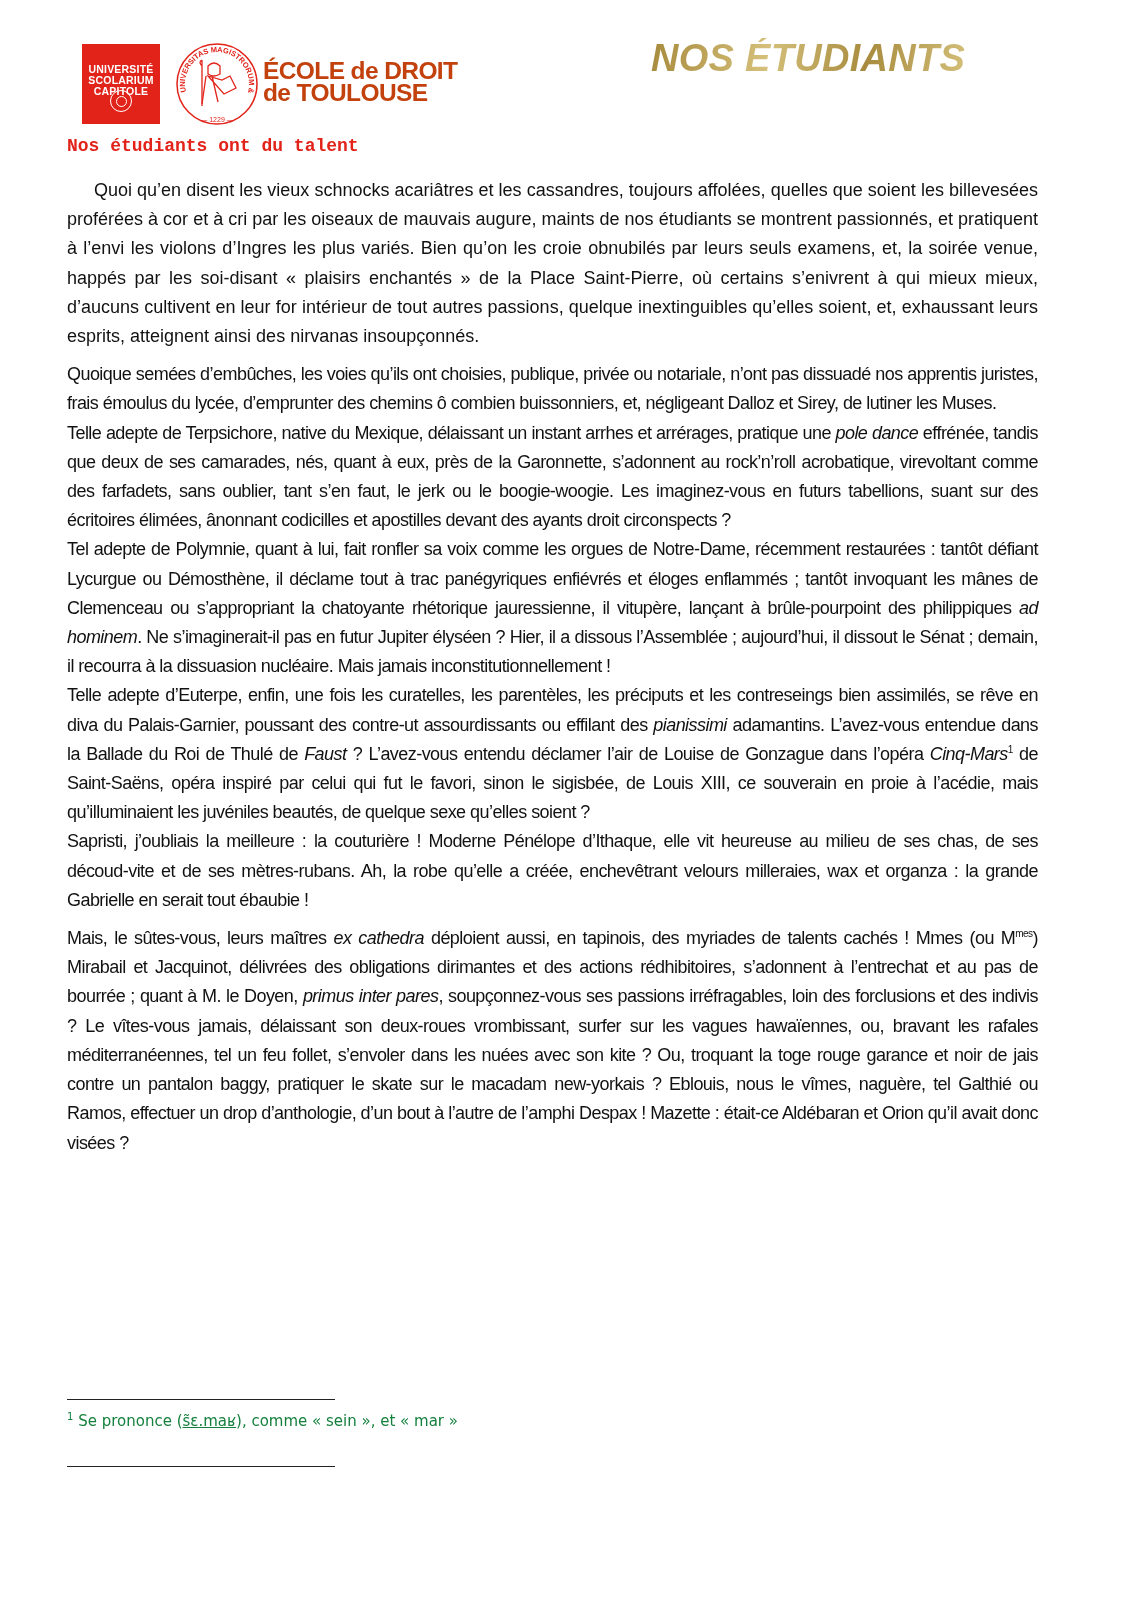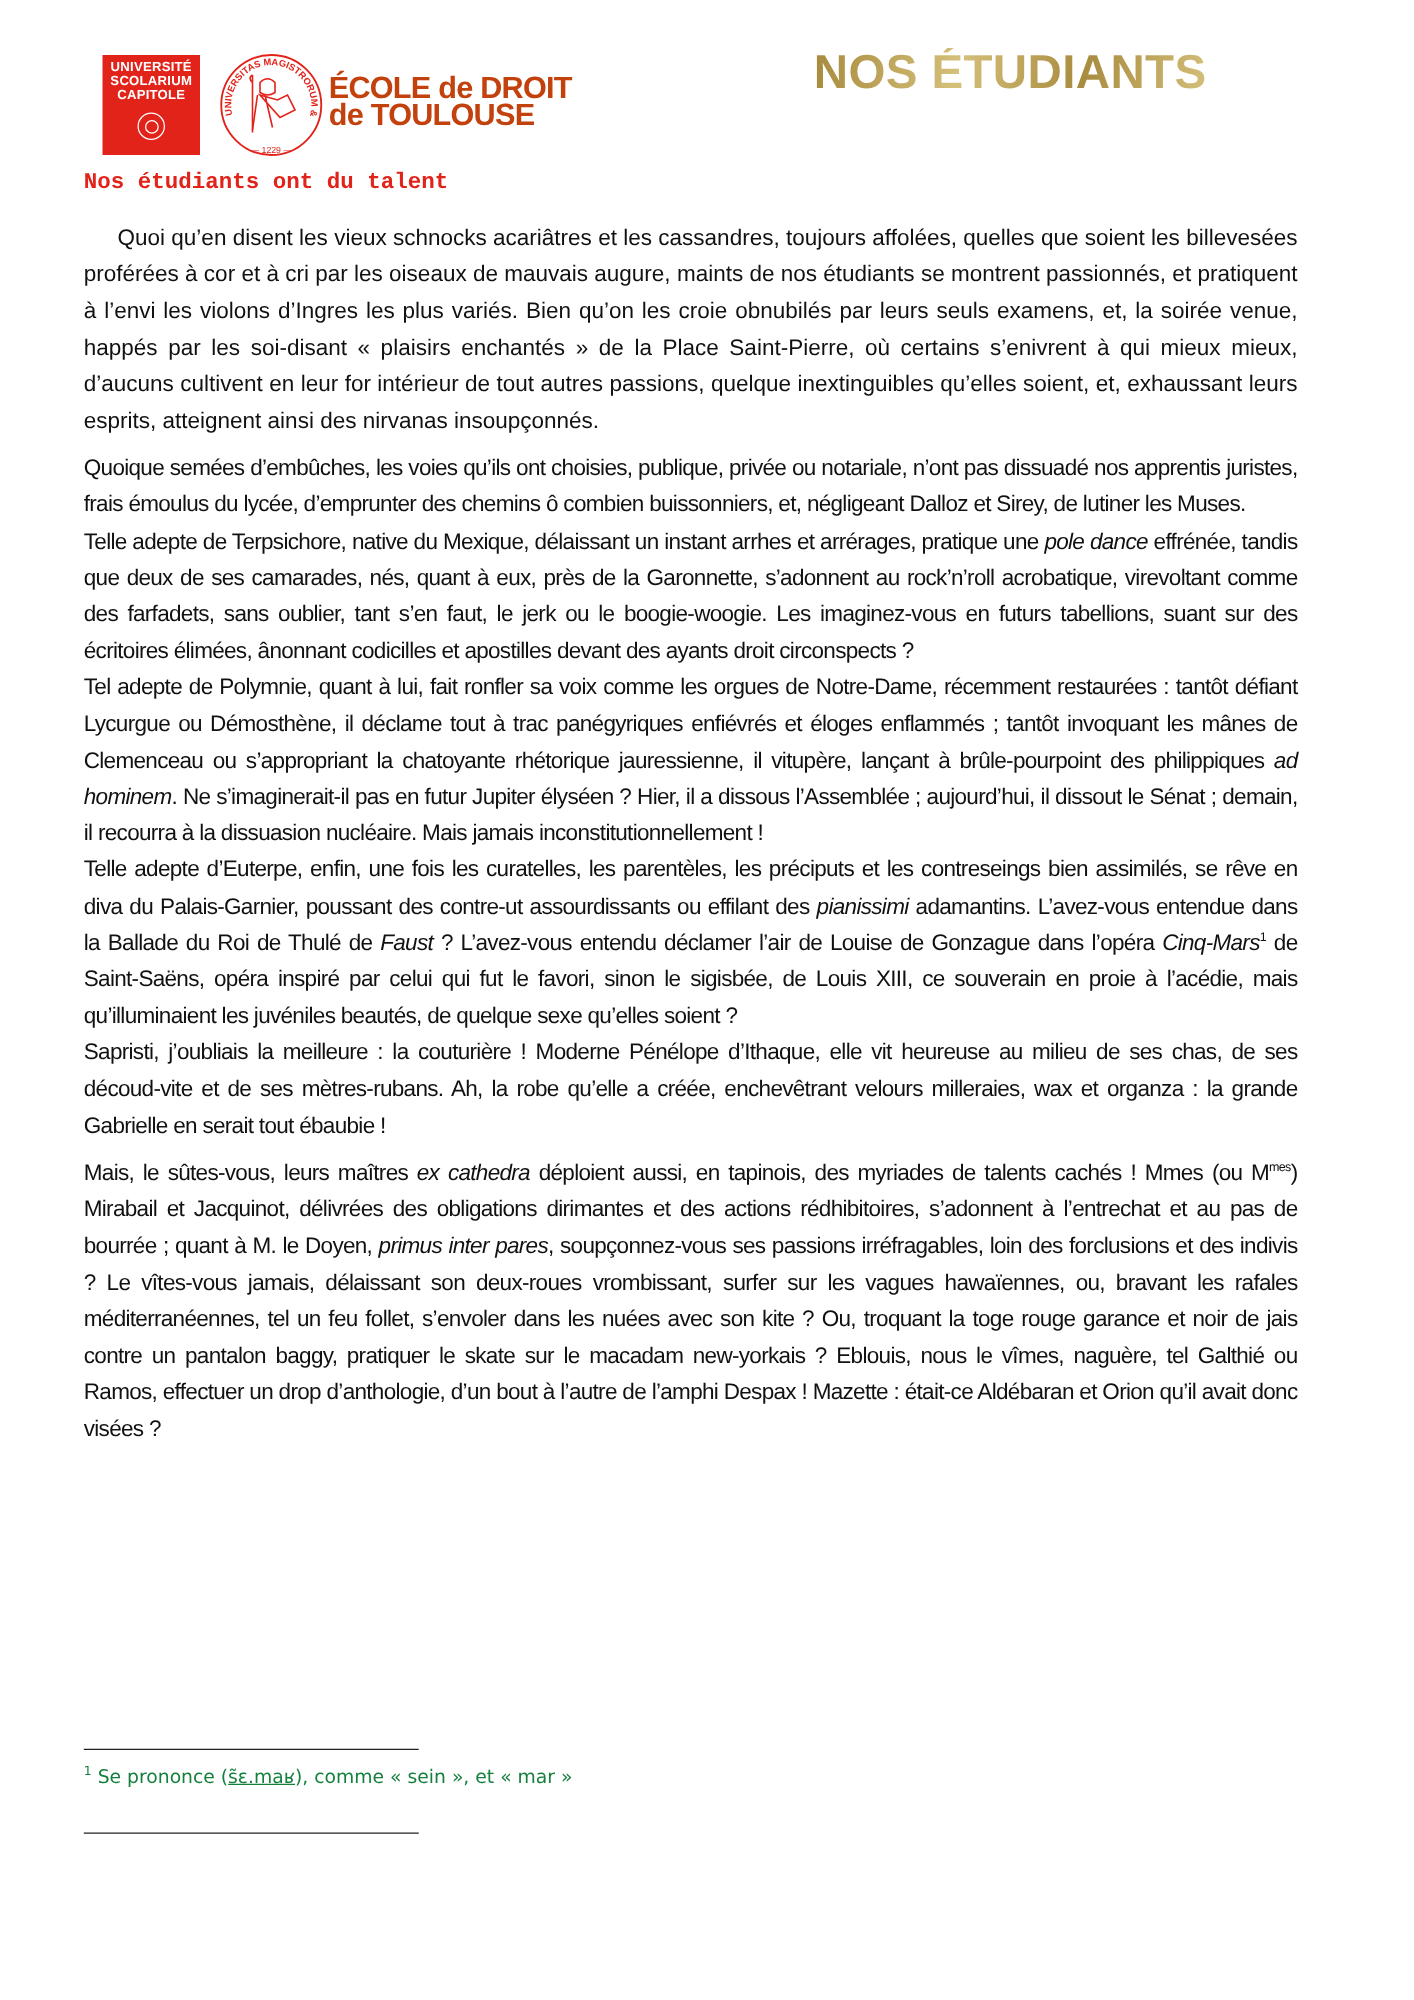--- a/index.html
+++ b/index.html
@@ -1,25 +1,25 @@
 <!DOCTYPE html>
 <html><head>
 <meta charset="utf-8">
 <style>
   html, body { margin: 0; padding: 0; background: #ffffff; }
   body { width: 1131px; height: 1600px; position: relative; overflow: hidden; font-family: "Liberation Sans", sans-serif; color: #111; }
   .header { position: absolute; left: 0; top: 0; width: 1131px; height: 135px; }
   .ut-logo { position: absolute; left: 82px; top: 44px; width: 78px; height: 80px; background: #e2231a; color: #fff; }
   .ut-logo .line { font-family: "Liberation Sans", sans-serif; font-weight: bold; font-size: 10.5px; line-height: 11px; text-align: center; letter-spacing: 0.2px; }
-  .ut-logo .lines { padding-top: 5px; }
+  .ut-logo .lines { padding-top: 20px; }
   .ut-seal-small { position: absolute; left: 28px; top: 46px; width: 22px; height: 22px; border: 1.5px solid #fff; border-radius: 50%; box-sizing: border-box; }
   .ut-seal-small::after { content: ""; position: absolute; left: 5px; top: 5px; width: 9px; height: 9px; border: 1px solid #fff; border-radius: 50%; }
   .seal { position: absolute; left: 172px; top: 40px; width: 90px; height: 88px; }
   .edt-name { position: absolute; left: 263px; top: 60px; color: #c2410c; font-weight: bold; font-size: 24.5px; line-height: 22px; letter-spacing: -0.6px; }
-  .talent-banner { position: absolute; left: 651px; top: 38px; width: 390px; color: #b89a4a; font-weight: bold; font-size: 38px; line-height: 40px; letter-spacing: 0.3px; }
+  .talent-banner { position: absolute; left: 651px; top: 38px; width: 390px; color: #b89a4a; font-weight: bold; font-size: 38px; line-height: 40px; letter-spacing: 0.3px; font-style: italic; }
   .talent-banner .row { white-space: nowrap; background: linear-gradient(100deg, #a78a3c 0%, #d5c07a 30%, #a88b3e 55%, #d2bd77 80%, #9d8034 100%); -webkit-background-clip: text; background-clip: text; color: transparent; }
   .talent-banner .t-icon { display: inline-block; position: relative; width: 30px; height: 32px; vertical-align: -3px; margin-right: 1px; }
   .title { position: absolute; left: 67px; top: 136px; color: #e2231a; font-weight: bold; font-size: 18px; font-family: Liberation Mono, monospace; }
   .doc { position: absolute; left: 67px; top: 176px; width: 971px; font-size: 18px; line-height: 29.2px; text-align: justify; }
   .doc p { margin: 0; }
   .doc p.gap { margin-top: 9px; }
   .doc p.ind-first { text-indent: 27px; }
   .doc .c { font-family: "Liberation Sans Narrow", "Liberation Sans", sans-serif; letter-spacing: -0.55px; }
   .doc i { font-style: italic; }
   sup { font-size: 10px; line-height: 0; vertical-align: super; }

